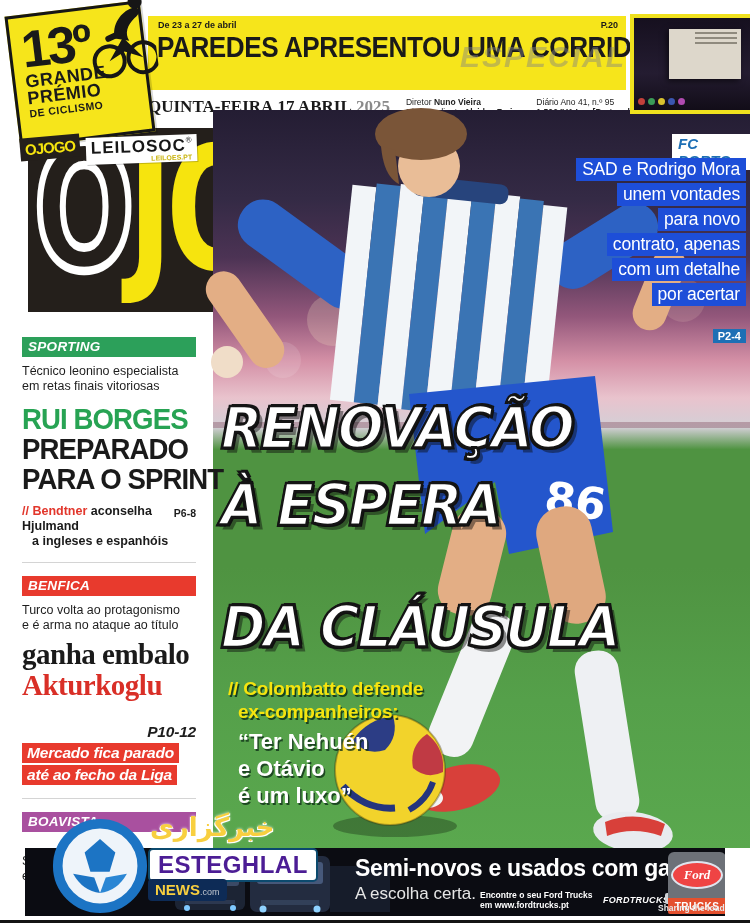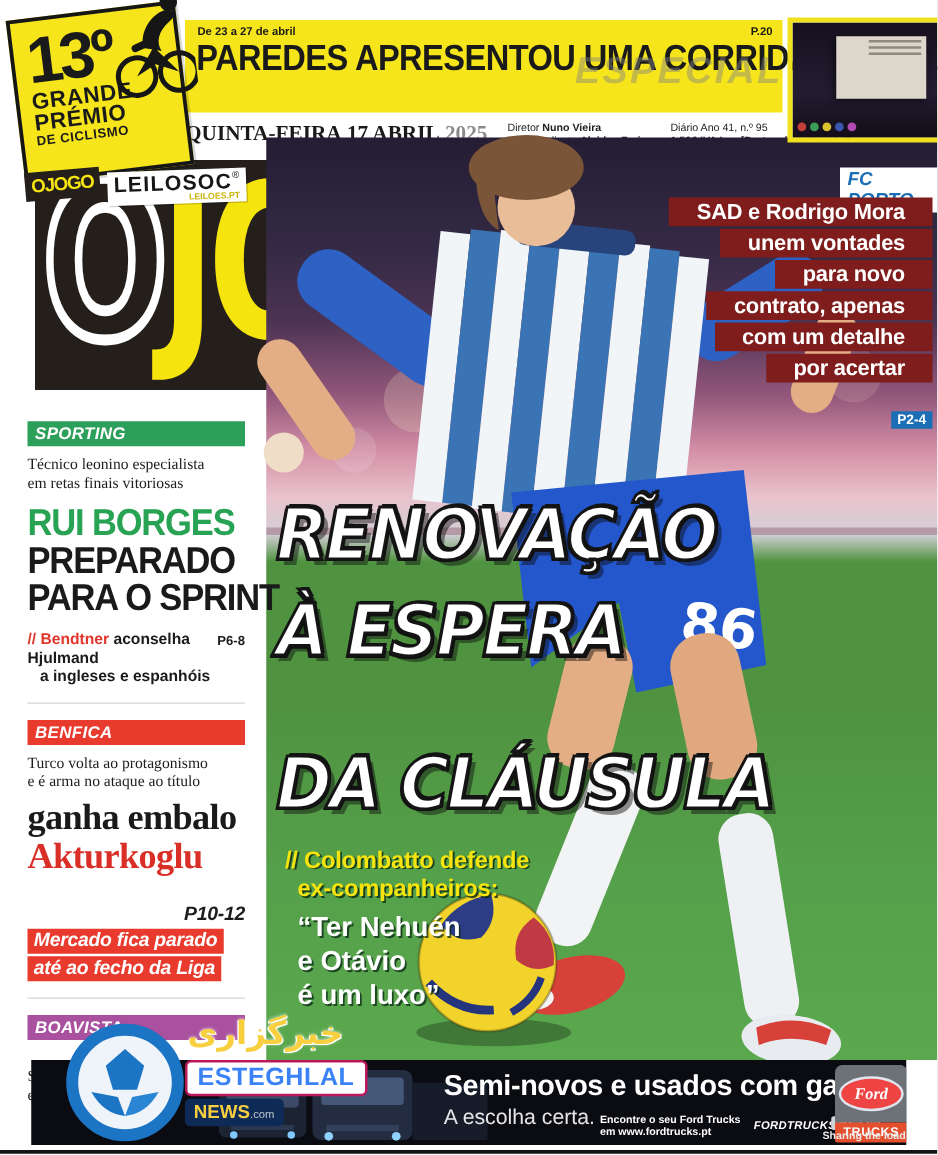--- a/index.html
+++ b/index.html
@@ -57,56 +57,56 @@
   .photo{left:213px;top:110px;width:537px;height:738px;z-index:3;
     background:linear-gradient(180deg,#241d33 0%,#342a45 12%,#4c3354 20%,#93577b 28%,#d490a6 34%,
                #e9c3cd 39%,#d3cfd6 43%,#4f9341 46%,#4f9341 62%,#55a04a 80%,#5aa84e 100%);}
   .photo svg{overflow:visible;}
 
   
   .club-chip{left:672px;top:134px;background:#fff;color:#1d6fb5;font-weight:900;font-style:italic;
              font-size:15px;padding:1px 6px;z-index:5;}
   .deck{left:420px;top:158px;width:326px;text-align:right;z-index:5;}
   .deck div{margin-bottom:2px;}
-  .deck span{display:inline-block;background:#7f1d1d;color:#fff;font-weight:700;font-size:17.5px;
-             padding:1px 22px;letter-spacing:-.2px;}
+  .deck span{display:inline-block;background:#1d4ed8;color:#fff;font-weight:400;font-size:17.5px;
+             padding:1px 6px;letter-spacing:-.2px;}
   .p24{left:640px;top:286px;width:106px;text-align:right;z-index:5;margin-top:40px;}
   .p24 span{background:#1d6fb5;color:#fff;font-weight:800;font-size:11px;padding:1px 5px;}
 
   .hl{z-index:5;color:#fff;font-family:"DejaVu Sans",sans-serif;font-weight:900;font-style:italic;
       font-size:57px;letter-spacing:-2px;white-space:nowrap;transform:scaleX(.94);transform-origin:left;
       -webkit-text-stroke:2.4px #141414;
       text-shadow:5px 5px 0 rgba(10,10,10,.45), 2px 2px 0 #141414, -2px 2px 0 #141414, 2px -2px 0 #141414;}
   .kicker{z-index:5;color:#f6e40e;font-weight:900;font-size:19px;letter-spacing:-.2px;
           text-shadow:1.5px 1.5px 0 rgba(10,40,20,.8);white-space:nowrap;}
   .quote{z-index:5;color:#fff;font-weight:900;font-size:22px;line-height:27px;
          text-shadow:1.5px 1.5px 0 rgba(10,40,20,.75);white-space:pre-line;}
 
   
   .sidebar{left:22px;top:337px;width:174px;z-index:4;}
   .secbar{height:20px;color:#fff;font-weight:900;font-style:italic;font-size:13.5px;
           padding:2px 0 0 6px;box-sizing:border-box;letter-spacing:.3px;}
-  .kick{font-family:Liberation Serif, serif;font-size:12.5px;line-height:15px;color:#1d1d1d;margin:7px 0 0 0;}
+  .kick{font-family:Liberation Sans, sans-serif;font-size:12.5px;line-height:15px;color:#1d1d1d;margin:7px 0 0 0;}
   .bigline{font-family:"Liberation Sans",sans-serif;font-weight:900;font-size:30px;line-height:30px;
            letter-spacing:-1px;transform:scaleX(.92);transform-origin:left;white-space:nowrap;}
   .note{font-size:12.5px;font-weight:700;line-height:15px;margin-top:10px;}
   .note .lead{color:#e2362b;}
   .pnum{float:right;font-weight:900;font-size:10.5px;color:#1d1d1d;margin-top:2px;}
   .divider{border:0;border-top:1px solid #d4d4d4;margin:13px 0;}
   .serifline{font-family:"Liberation Serif",serif;font-weight:900;font-size:29px;line-height:31px;letter-spacing:-.5px;white-space:nowrap;}
   .chipline span{display:inline-block;background:#e83a2d;color:#fff;font-weight:900;font-style:italic;
                  font-size:15.5px;padding:1px 5px;margin-top:2px;letter-spacing:-.2px;}
 
   
   .wm{left:0;top:812px;width:330px;height:112px;z-index:30;}
   .wm-ball{position:absolute;left:52px;top:6px;width:96px;height:96px;}
   .wm-fa{position:absolute;left:150px;top:0px;font-family:"DejaVu Sans",sans-serif;font-weight:900;
          font-size:26px;color:#f8cf3f;text-shadow:0 0 3px #fff,1px 1px 0 #fff,-1px 1px 0 #fff;}
-  .wm-name{position:absolute;left:148px;top:36px;background:#fff;border:2px solid #be185d;border-radius:5px;
-           padding:1px 8px;color:#3b82f6;font-weight:900;font-size:20px;letter-spacing:.5px;}
+  .wm-name{position:absolute;left:148px;top:36px;background:#fff;border:2px solid #0c4a6e;border-radius:5px;
+           padding:1px 8px;color:#4c1d95;font-weight:900;font-size:24px;letter-spacing:.5px;}
   .wm-news{position:absolute;left:148px;top:67px;background:#0d2b56;border-radius:4px;padding:2px 7px;}
   .wm-news .n{color:#f8cf3f;font-weight:900;font-size:15px;}
   .wm-news .c{color:#bfc6cf;font-size:9px;}
 
   
   .ad{left:25px;top:848px;width:700px;height:68px;background:#0b0c12;z-index:20;overflow:hidden;}
   .ad-head{position:absolute;left:330px;top:7px;color:#fff;font-weight:800;font-size:23px;letter-spacing:-.3px;white-space:nowrap;}
   .ad-tag{position:absolute;left:330px;top:36px;color:#e6e6e6;font-size:17px;}
   .ad-find{position:absolute;left:455px;top:42px;color:#fff;font-weight:700;font-size:8.5px;line-height:10px;white-space:pre-line;}
   .ad-site{position:absolute;left:578px;top:47px;color:#fff;font-weight:900;font-size:9px;font-style:italic;letter-spacing:.3px;}

